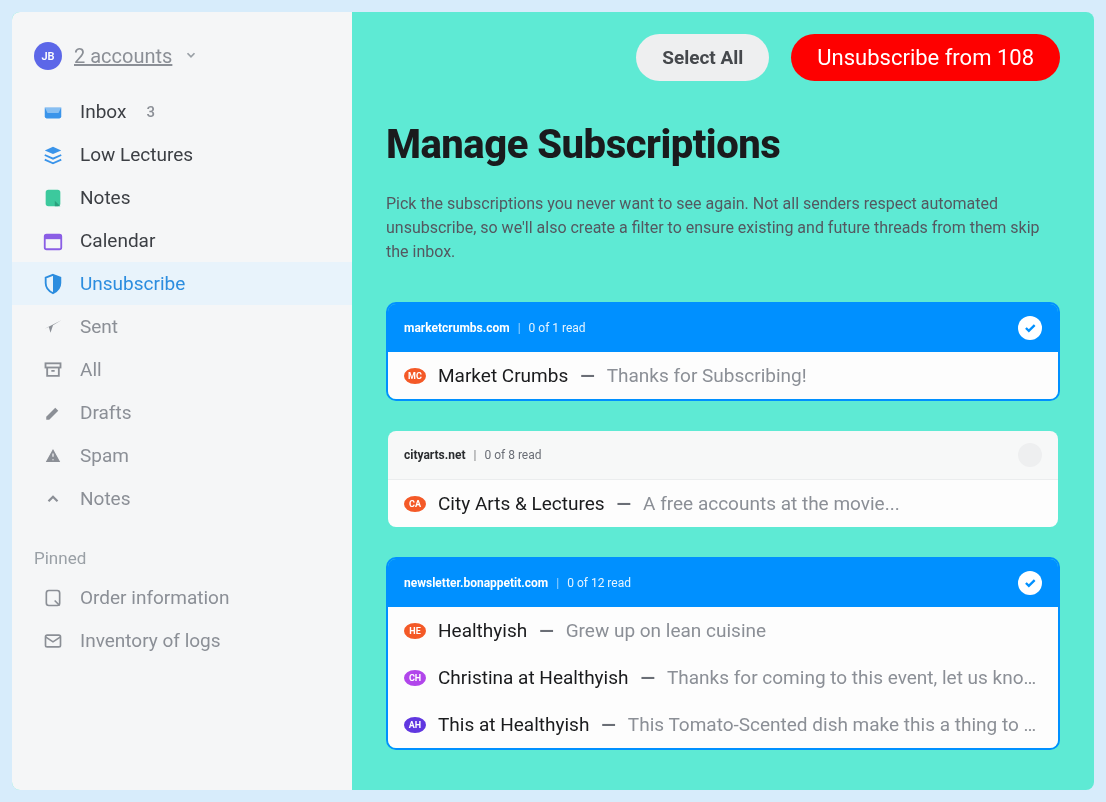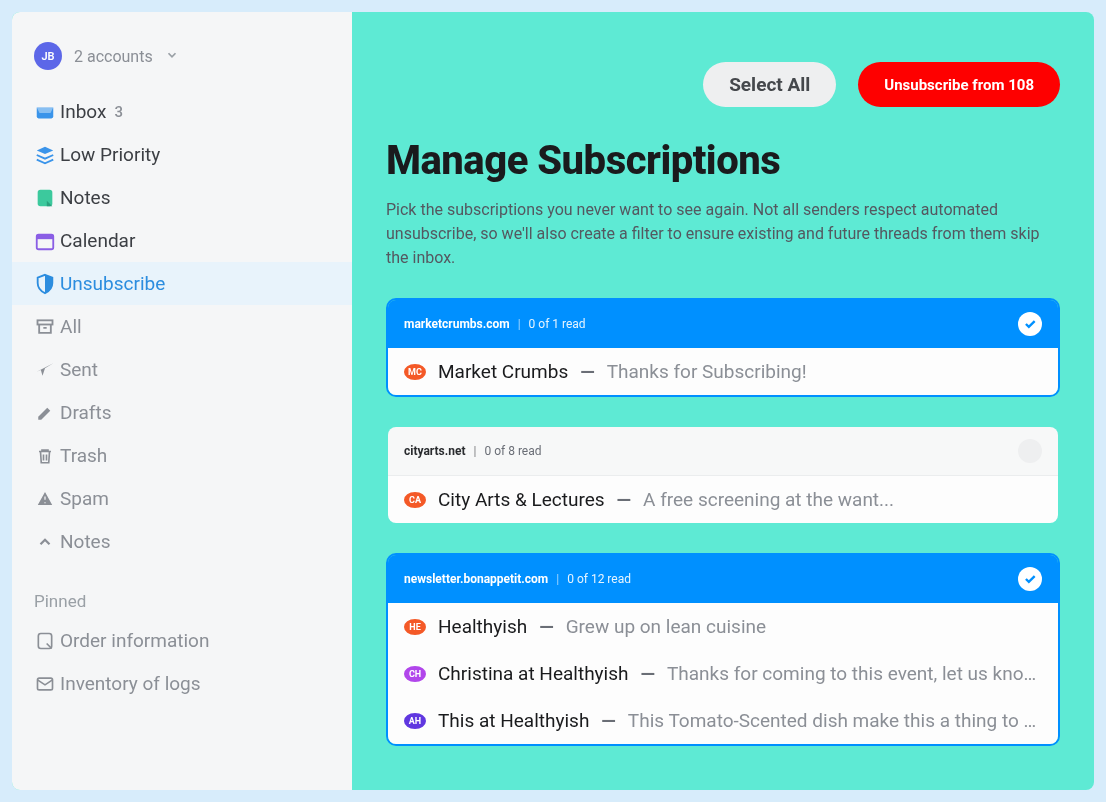--- a/index.html
+++ b/index.html
@@ -42,31 +42,32 @@
       background: #5c67e8;
       color: #fff;
       font-size: 11px;
       font-weight: 600;
       display: flex;
       align-items: center;
       justify-content: center;
     }
     .account-label {
       color: #8b8f96;
-      font-size: 16px;
+      font-size: 20px;
       font-weight: 400;
+      text-decoration: underline;
     }
     .chevron-down {
       color: #9aa0a6;
     }
     .nav-item {
       display: flex;
       align-items: center;
-      gap: 4px;
-      padding: 10px 22px;
+      gap: 16px;
+      padding: 10px 30px;
       font-size: 19px;
       color: #3c3f44;
       cursor: pointer;
     }
     .nav-item.active {
       background: #e8f3fb;
       color: #2c8ddf;
     }
     .nav-item.gray {
       color: #8b8f96;
@@ -85,24 +86,25 @@
       font-weight: 500;
       margin-left: 4px;
     }
     .pinned-section {
       padding: 28px 22px 8px 22px;
       color: #9aa0a6;
       font-size: 17px;
     }
     .main {
       flex: 1;
-      padding: 50px 34px 10px 34px;
+      padding: 22px 34px 10px 34px;
       display: flex;
       flex-direction: column;
       overflow: hidden;
+      gap: 10px;
     }
     .toolbar {
       display: flex;
       justify-content: flex-end;
       gap: 22px;
       margin-bottom: 30px;
     }
     .btn-select-all {
       background: #eeeff0;
       border: none;
@@ -111,22 +113,22 @@
       font-size: 19px;
       font-weight: 700;
       color: #45484c;
       cursor: pointer;
     }
     .btn-unsubscribe {
       background: #fe0000;
       border: none;
       border-radius: 24px;
       padding: 11px 26px;
-      font-size: 15px;
-      font-weight: 700;
+      font-size: 22px;
+      font-weight: 400;
       color: #fff;
       cursor: pointer;
     }
     .page-title {
       font-size: 40px;
       font-weight: 800;
       color: #1a1b1d;
       margin-bottom: 14px;
       letter-spacing: -0.5px;
     }
@@ -259,21 +261,21 @@
     </div>
 
     <div class="nav-item">
       <span class="nav-icon">
         <svg width="22" height="22" viewBox="0 0 24 24">
             <path d="M12 3l9 4-9 4-9-4 9-4z" fill="#3a94ea"></path>
             <path d="M3 12l9 4 9-4" stroke="#3a94ea" stroke-width="2" fill="none"></path>
             <path d="M3 17l9 4 9-4" stroke="#3a94ea" stroke-width="2" fill="none"></path>
           </svg>
       </span>
-      <span>Low Priority</span>
+      <span>Low Lectures</span>
     </div>
 
     <div class="nav-item">
       <span class="nav-icon">
         <svg width="22" height="22" viewBox="0 0 24 24">
             <rect x="4" y="3" width="16" height="18" rx="3" fill="#3cc99d"></rect>
             <path d="M14 15l6 6-6 0z" fill="#2aa07d"></path>
           </svg>
       </span>
       <span>Notes</span>
@@ -294,54 +296,46 @@
         <svg width="22" height="22" viewBox="0 0 24 24">
             <path d="M12 2l8 3v6c0 5-3.5 9-8 11-4.5-2-8-6-8-11V5l8-3z" fill="none" stroke="#2c8ddf" stroke-width="2"></path>
             <path d="M12 2l8 3v6c0 5-3.5 9-8 11V2z" fill="#2c8ddf"></path>
           </svg>
       </span>
       <span>Unsubscribe</span>
     </div>
 
     <div class="nav-item gray">
       <span class="nav-icon">
+        <svg width="20" height="20" viewBox="0 0 24 24" fill="#8b8f96">
+            <path d="M2 14l5-2 2 7 3-9 10-6L2 14z"></path>
+          </svg>
+      </span>
+      <span>Sent</span>
+    </div>
+
+    <div class="nav-item gray">
+      <span class="nav-icon">
         <svg width="20" height="20" viewBox="0 0 24 24" fill="none" stroke="#8b8f96" stroke-width="2.2">
             <rect x="3" y="4" width="18" height="5"></rect>
             <path d="M5 9v10h14V9M10 13h4"></path>
           </svg>
       </span>
       <span>All</span>
     </div>
 
     <div class="nav-item gray">
       <span class="nav-icon">
-        <svg width="20" height="20" viewBox="0 0 24 24" fill="#8b8f96">
-            <path d="M2 14l5-2 2 7 3-9 10-6L2 14z"></path>
-          </svg>
-      </span>
-      <span>Sent</span>
-    </div>
-
-    <div class="nav-item gray">
-      <span class="nav-icon">
         <svg width="18" height="18" viewBox="0 0 24 24" fill="#8b8f96">
             <path d="M3 17l12-12 4 4-12 12H3v-4z"></path>
           </svg>
       </span>
       <span>Drafts</span>
     </div>
 
-    <div class="nav-item gray">
-      <span class="nav-icon">
-        <svg width="18" height="18" viewBox="0 0 24 24" fill="none" stroke="#8b8f96" stroke-width="2.2">
-            <path d="M4 6h16M8 6V4h8v2M6 6l1 15h10l1-15M10 10v8M14 10v8"></path>
-          </svg>
-      </span>
-      <span>Trash</span>
-    </div>
 
     <div class="nav-item gray">
       <span class="nav-icon">
         <svg width="20" height="20" viewBox="0 0 24 24" fill="#8b8f96">
             <path d="M12 2l10 18H2L12 2zm0 7v4m0 3v1" stroke="#f5f6f7" stroke-width="1.5"></path>
           </svg>
       </span>
       <span>Spam</span>
     </div>
 
@@ -412,21 +406,21 @@
             <span class="sub-domain">cityarts.net</span>
             <span class="sub-divider">|</span>
             <span class="sub-meta">0 of 8 read</span>
             <span class="check-circle"></span>
           </div>
           <div class="sub-body">
             <div class="sub-row">
               <span class="sender-avatar" style="background:#f45927">CA</span>
               <span class="sender-name">City Arts &amp; Lectures</span>
               <span class="row-dash">—</span>
-              <span class="row-subject">A free screening at the want...</span>
+              <span class="row-subject">A free accounts at the movie...</span>
             </div>
           </div>
         </div>
         <div class="sub-group selected">
           <div class="sub-header">
             <span class="sub-domain">newsletter.bonappetit.com</span>
             <span class="sub-divider">|</span>
             <span class="sub-meta">0 of 12 read</span>
             <span class="check-circle">
               <svg width="14" height="14" viewBox="0 0 24 24" fill="none" stroke="#0090ff" stroke-width="4">

